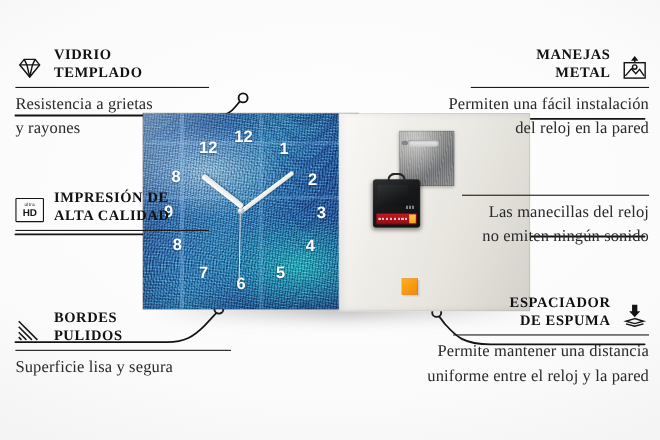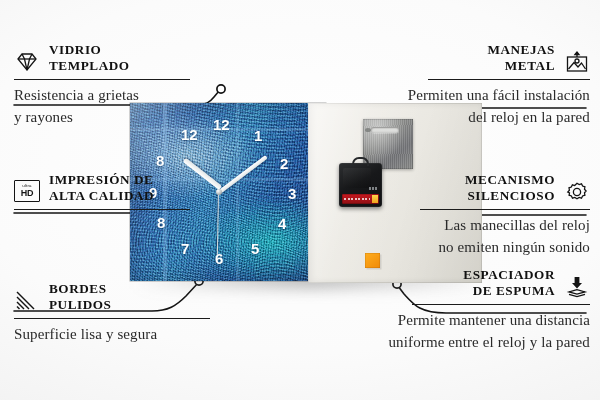--- a/index.html
+++ b/index.html
@@ -328,31 +328,20 @@
         </g>
           </svg>
       </span>
       <span class="ttl"><span>BORDES</span><br><span>PULIDOS</span></span>
     </div>
     <div class="rule"></div>
     <div class="desc">Superficie lisa y segura</div>
   </div>
 
   <div class="feat right" id="f-mech">
-    <div class="head">
-      <span class="ttl"><span>MECANISMO</span><br><span>SILENCIOSO</span></span>
-      <span class="ico">
-        <svg viewBox="0 0 26 24">
-            <g fill="none" stroke="#141414" stroke-width="1.3">
-          <path d="M13 3.2 l2.2 1.3 2.3-.7 1.1 2.2 2.3.8-.4 2.4 1.6 1.8-1.6 1.8.4 2.4-2.3.8-1.1 2.2-2.3-.7-2.2 1.3-2.2-1.3-2.3.7-1.1-2.2-2.3-.8.4-2.4L3.8 12l1.6-1.8-.4-2.4 2.3-.8 1.1-2.2 2.3.7z"></path>
-          <circle cx="13" cy="12" r="3.6"></circle>
-        </g>
-          </svg>
-      </span>
-    </div>
     <div class="rule"></div>
     <div class="desc">Las manecillas del reloj<br>no emiten ningún sonido</div>
   </div>
 
   <div class="feat right" id="f-spacer">
     <div class="head">
       <span class="ttl"><span>ESPACIADOR</span><br><span>DE ESPUMA</span></span>
       <span class="ico">
         <svg viewBox="0 0 26 24">
             <g fill="none" stroke="#141414" stroke-width="1.3">

